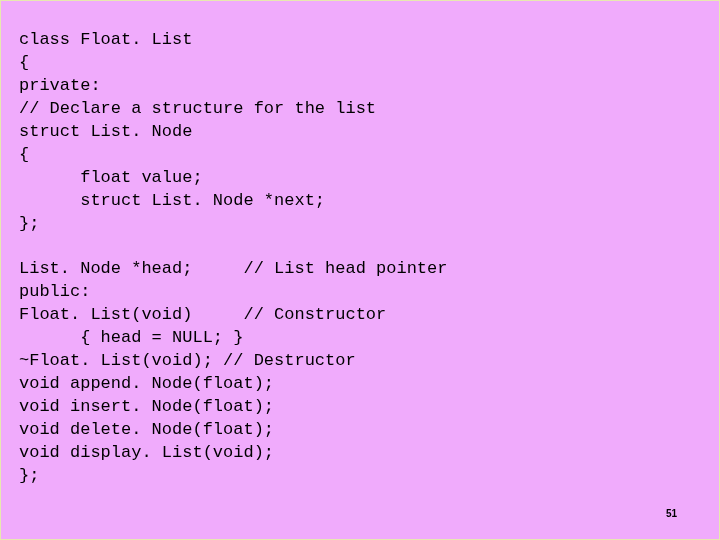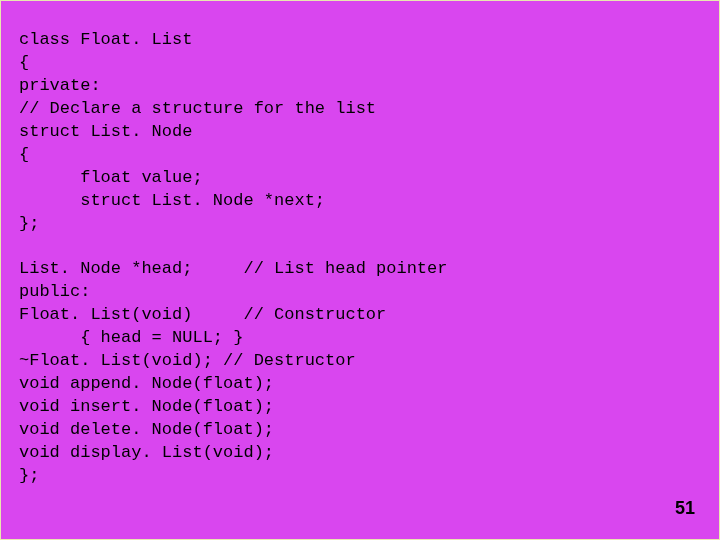--- a/index.html
+++ b/index.html
@@ -8,38 +8,38 @@
     width: 720px;
     height: 540px;
     background: #ffffff;
     font-family: "Courier New", Courier, monospace;
   }
   .slide {
     position: relative;
     box-sizing: border-box;
     width: 720px;
     height: 540px;
-    background: #d946ef;
+    background: #f0abfc;
     padding: 28px 18px 18px 18px;
     border: 1px solid #e8e8b0;
   }
   .code {
     font-family: "Courier New", Courier, monospace;
     font-size: 17px;
     line-height: 1.35;
     color: #000000;
     white-space: pre;
     letter-spacing: 0px;
   }
   .pagenum {
     position: absolute;
-    right: 24px;
+    right: 42px;
     bottom: 20px;
     font-family: Arial, Helvetica, sans-serif;
-    font-size: 18px;
+    font-size: 10px;
     font-weight: bold;
     color: #000000;
   }
 </style>
 </head>
 <body>
 
 <div class="slide">
   <div class="code"><span>class Float. List</span>
 <span>{</span>

